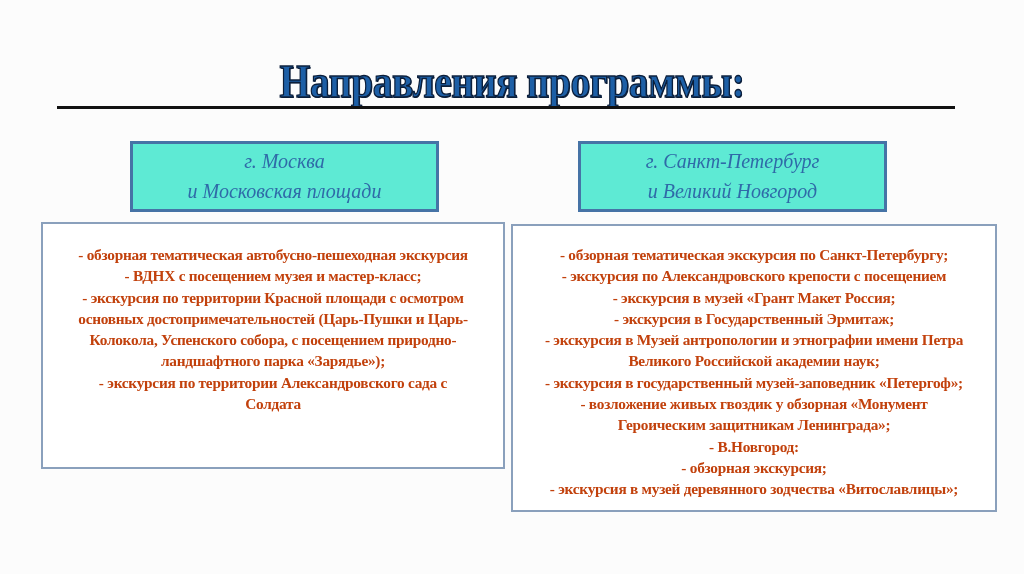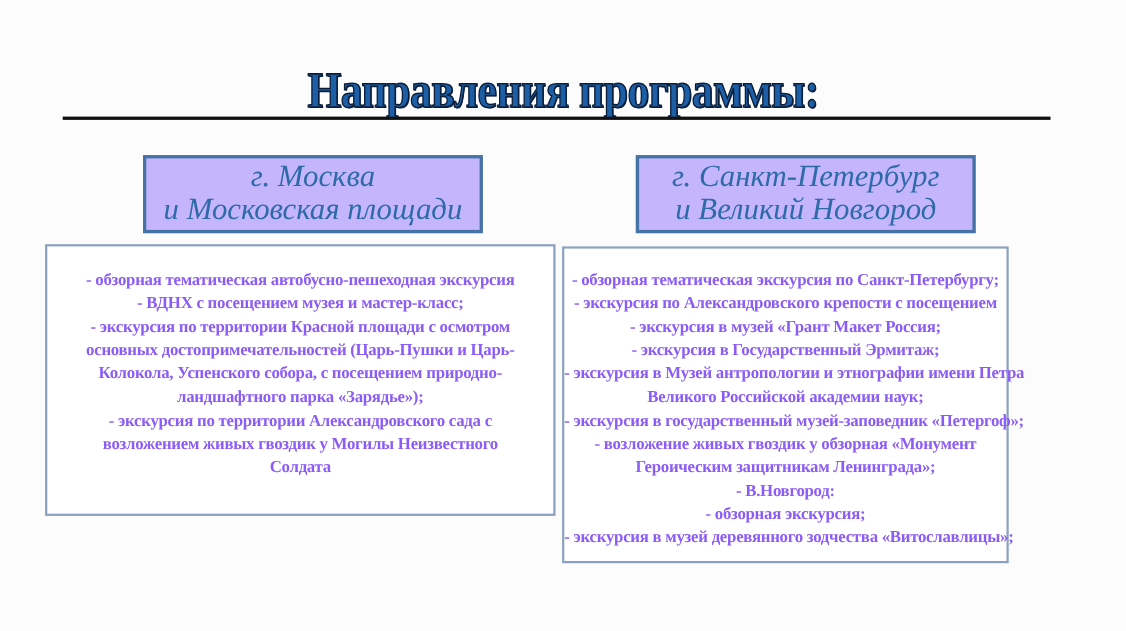--- a/index.html
+++ b/index.html
@@ -38,65 +38,65 @@
       width: 898px;
       height: 3px;
       background: #111;
     }
     .header-box {
       position: absolute;
       top: 141px;
       width: 303px;
       height: 63px;
       border: 3px solid #4673a6;
-      background: #c4b5fd;
+      background: #5eead4;
       box-sizing: content-box;
       text-align: center;
       font-family: "Liberation Serif", serif;
       font-style: italic;
       color: #2f6aa8;
-      font-size: 28px;
+      font-size: 20px;
       line-height: 30px;
       padding-top: 2px;
     }
     .header-box span {
       display: block;
       white-space: nowrap;
     }
     .header-box.left { left: 130px; }
     .header-box.right { left: 578px; }
 
     .content-box {
       position: absolute;
       background: #ffffff;
       border: 2px solid #8aa0bc;
       box-sizing: border-box;
       text-align: center;
       font-family: "Liberation Serif", serif;
       font-weight: bold;
-      color: #8b5cf6;
+      color: #c2410c;
       font-size: 15.3px;
       line-height: 21.3px;
       letter-spacing: -0.25px;
     }
     .content-box .line {
       display: block;
       white-space: nowrap;
     }
     .content-box.left {
       left: 41px;
       top: 222px;
       width: 464px;
       height: 247px;
       padding-top: 20px;
     }
     .content-box.right {
       left: 511px;
       top: 224px;
-      width: 406px;
+      width: 486px;
       height: 288px;
       padding-top: 18px;
     }
   </style>
 </head>
 <body>
 
 <div>
 
   <div class="title">Направления программы:</div>
@@ -113,21 +113,20 @@
   </div>
 
   <div class="content-box left">
     <span class="line">- обзорная тематическая автобусно-пешеходная экскурсия</span>
     <span class="line">- ВДНХ с посещением музея и мастер-класс;</span>
     <span class="line">- экскурсия по территории Красной площади с осмотром</span>
     <span class="line">основных достопримечательностей (Царь-Пушки и Царь-</span>
     <span class="line">Колокола, Успенского собора, с посещением природно-</span>
     <span class="line">ландшафтного парка «Зарядье»);</span>
     <span class="line">- экскурсия по территории Александровского сада с</span>
-    <span class="line">возложением живых гвоздик у Могилы Неизвестного</span>
     <span class="line">Солдата</span>
   </div>
 
   <div class="content-box right">
     <span class="line">- обзорная тематическая экскурсия по Санкт-Петербургу;</span>
     <span class="line">- экскурсия по Александровского крепости с посещением</span>
     <span class="line">- экскурсия в музей «Грант Макет Россия;</span>
     <span class="line">- экскурсия в Государственный Эрмитаж;</span>
     <span class="line">- экскурсия в Музей антропологии и этнографии имени Петра</span>
     <span class="line">Великого Российской академии наук;</span>

